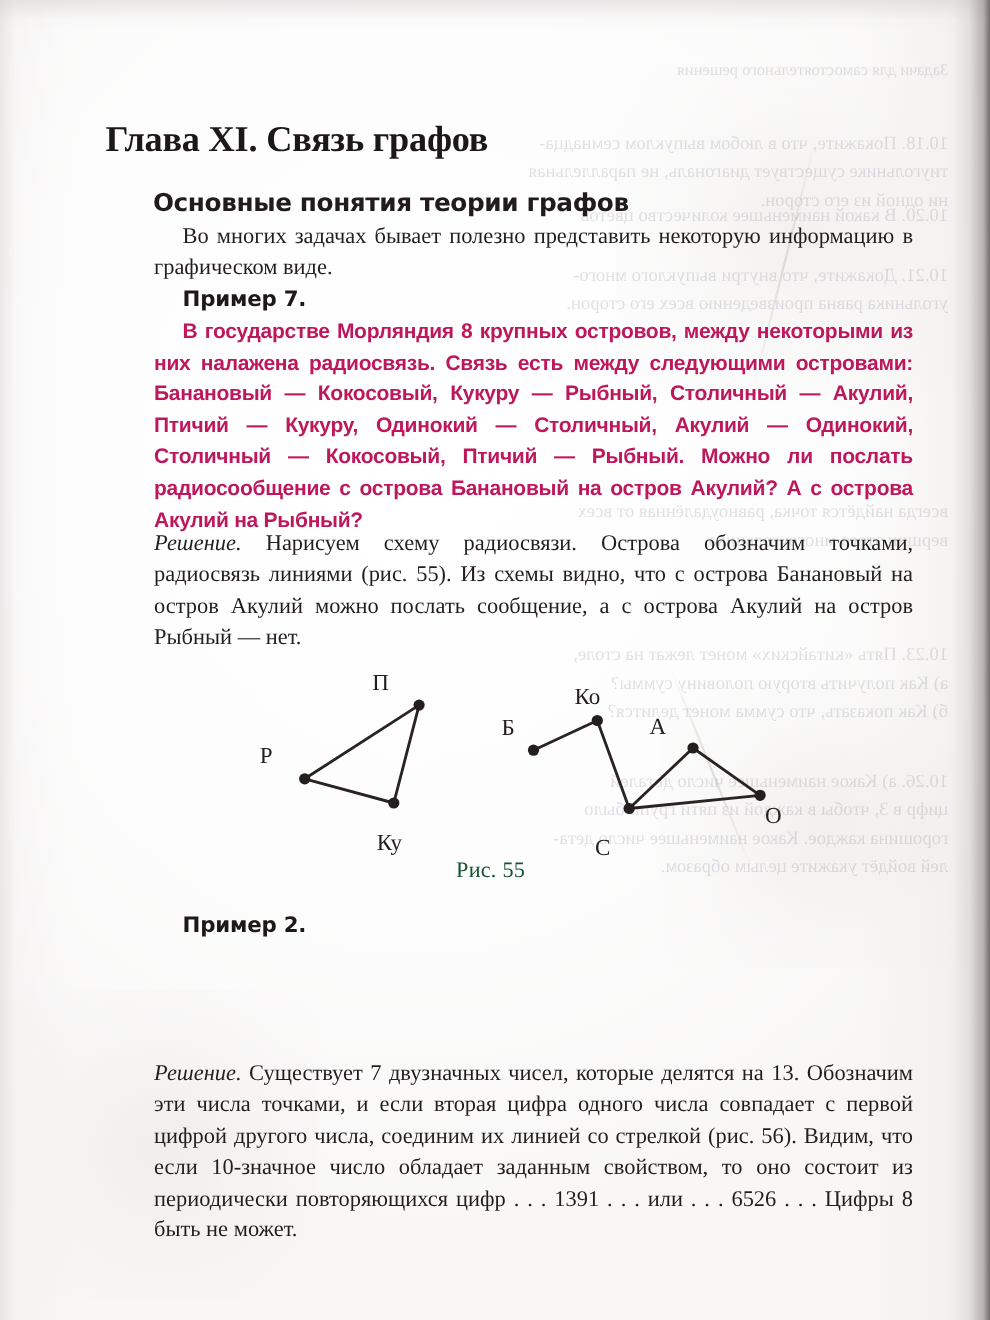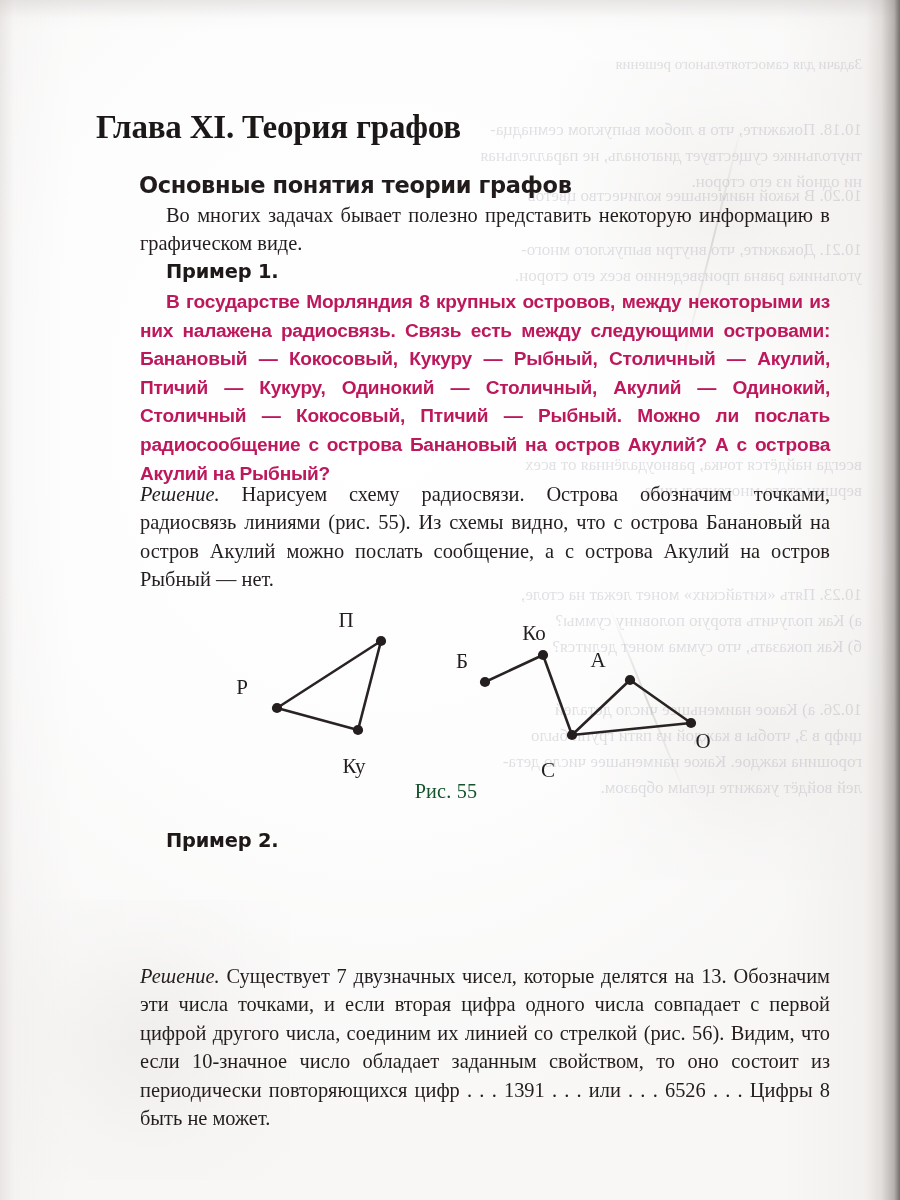--- a/index.html
+++ b/index.html
@@ -184,30 +184,30 @@
       <div class="bleed-line" style="left: 38px; top: 700px; font-size: 17px;">10.26. а) Какое наименьшее число деталей</div>
       <div class="bleed-line" style="left: 38px; top: 726px; font-size: 17px;">цифр в 3, чтобы в каждой из пяти групп было</div>
       <div class="bleed-line" style="left: 38px; top: 752px; font-size: 17px;">горошина каждое. Какое наименьшее число дета-</div>
       <div class="bleed-line" style="left: 38px; top: 778px; font-size: 17px;">лей войдёт укажите целым образом.</div>
     </div>
 
   <div class="scan-shadow-top"></div>
   <div class="scan-shadow-left"></div>
   <div class="scan-shadow-right"></div>
 
-  <h1 class="chapter-title ink-fade">Глава XI. Теория графов</h1>
+  <h1 class="chapter-title ink-fade">Глава XI. Связь графов</h1>
 
   <h2 class="section-title ink-fade">Основные понятия теории графов</h2>
 
   <div class="body-block ink-fade" style="top:201px;">
     <p class="indent">Во многих задачах бывает полезно представить некоторую информацию в графическом виде.</p>
   </div>
 
   <div class="body-block" style="top:258px;">
-    <p class="indent label-bold ink-fade">Пример 1.</p>
+    <p class="indent label-bold ink-fade">Пример 7.</p>
   </div>
 
   <div class="body-block bold-block ink-fade" style="top:288px;">
     <p class="indent">В государстве Морляндия 8 крупных островов, между некоторыми из них налажена радиосвязь. Связь есть между следующими островами: Банановый — Кокосовый, Кукуру — Рыбный, Столичный — Акулий, Птичий — Кукуру, Одинокий — Столичный, Акулий — Одинокий, Столичный — Кокосовый, Птичий — Рыбный. Можно ли послать радиосообщение с острова Банановый на остров Акулий? А с острова Акулий на Рыбный?</p>
   </div>
 
   <div class="body-block ink-fade" style="top:480px;">
     <p><span class="ital">Решение.</span> <span>Нарисуем схему радиосвязи. Острова обозначим точками, радиосвязь линиями (рис. 55). Из схемы видно, что с острова Банановый на остров Акулий можно послать сообщение, а с острова Акулий на остров Рыбный — нет.</span></p>
   </div>
 

